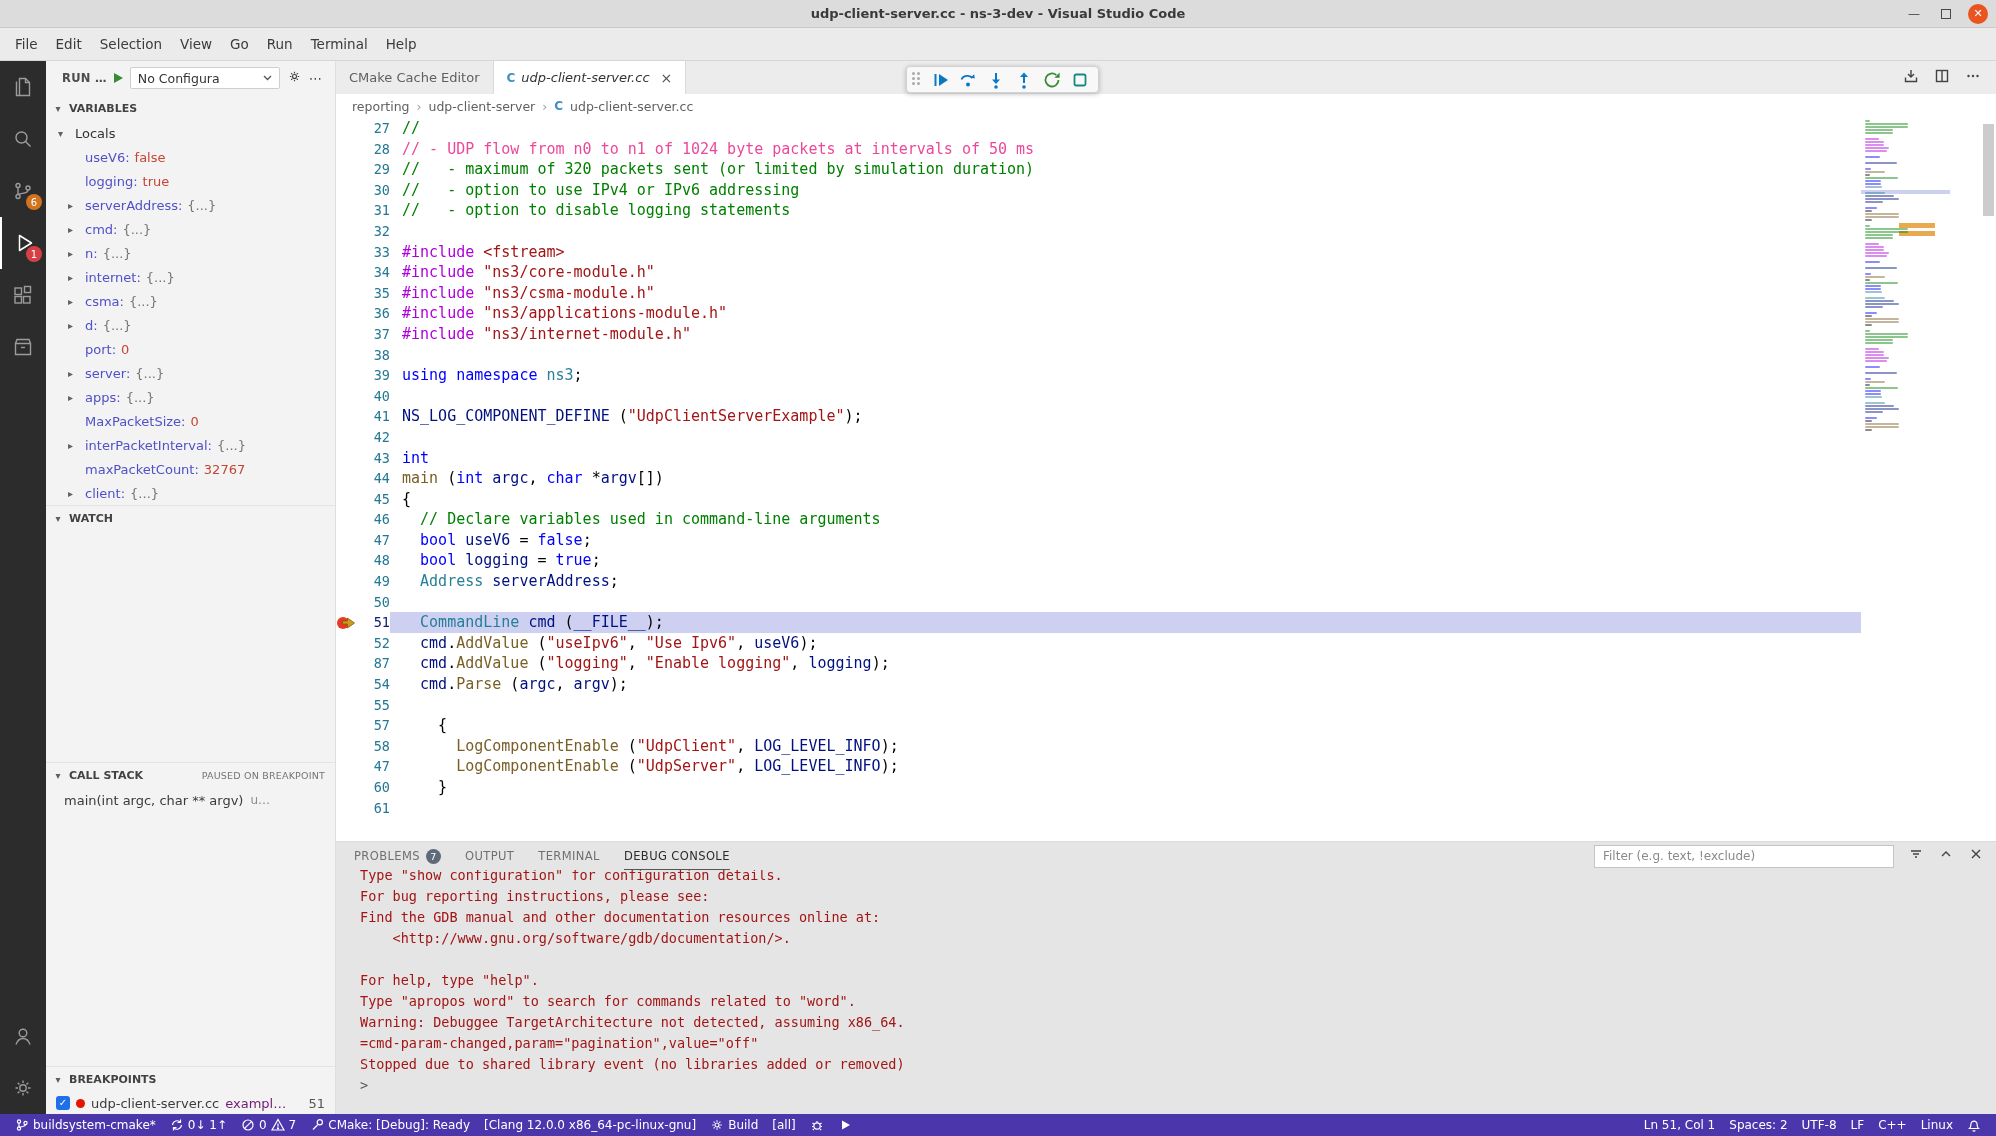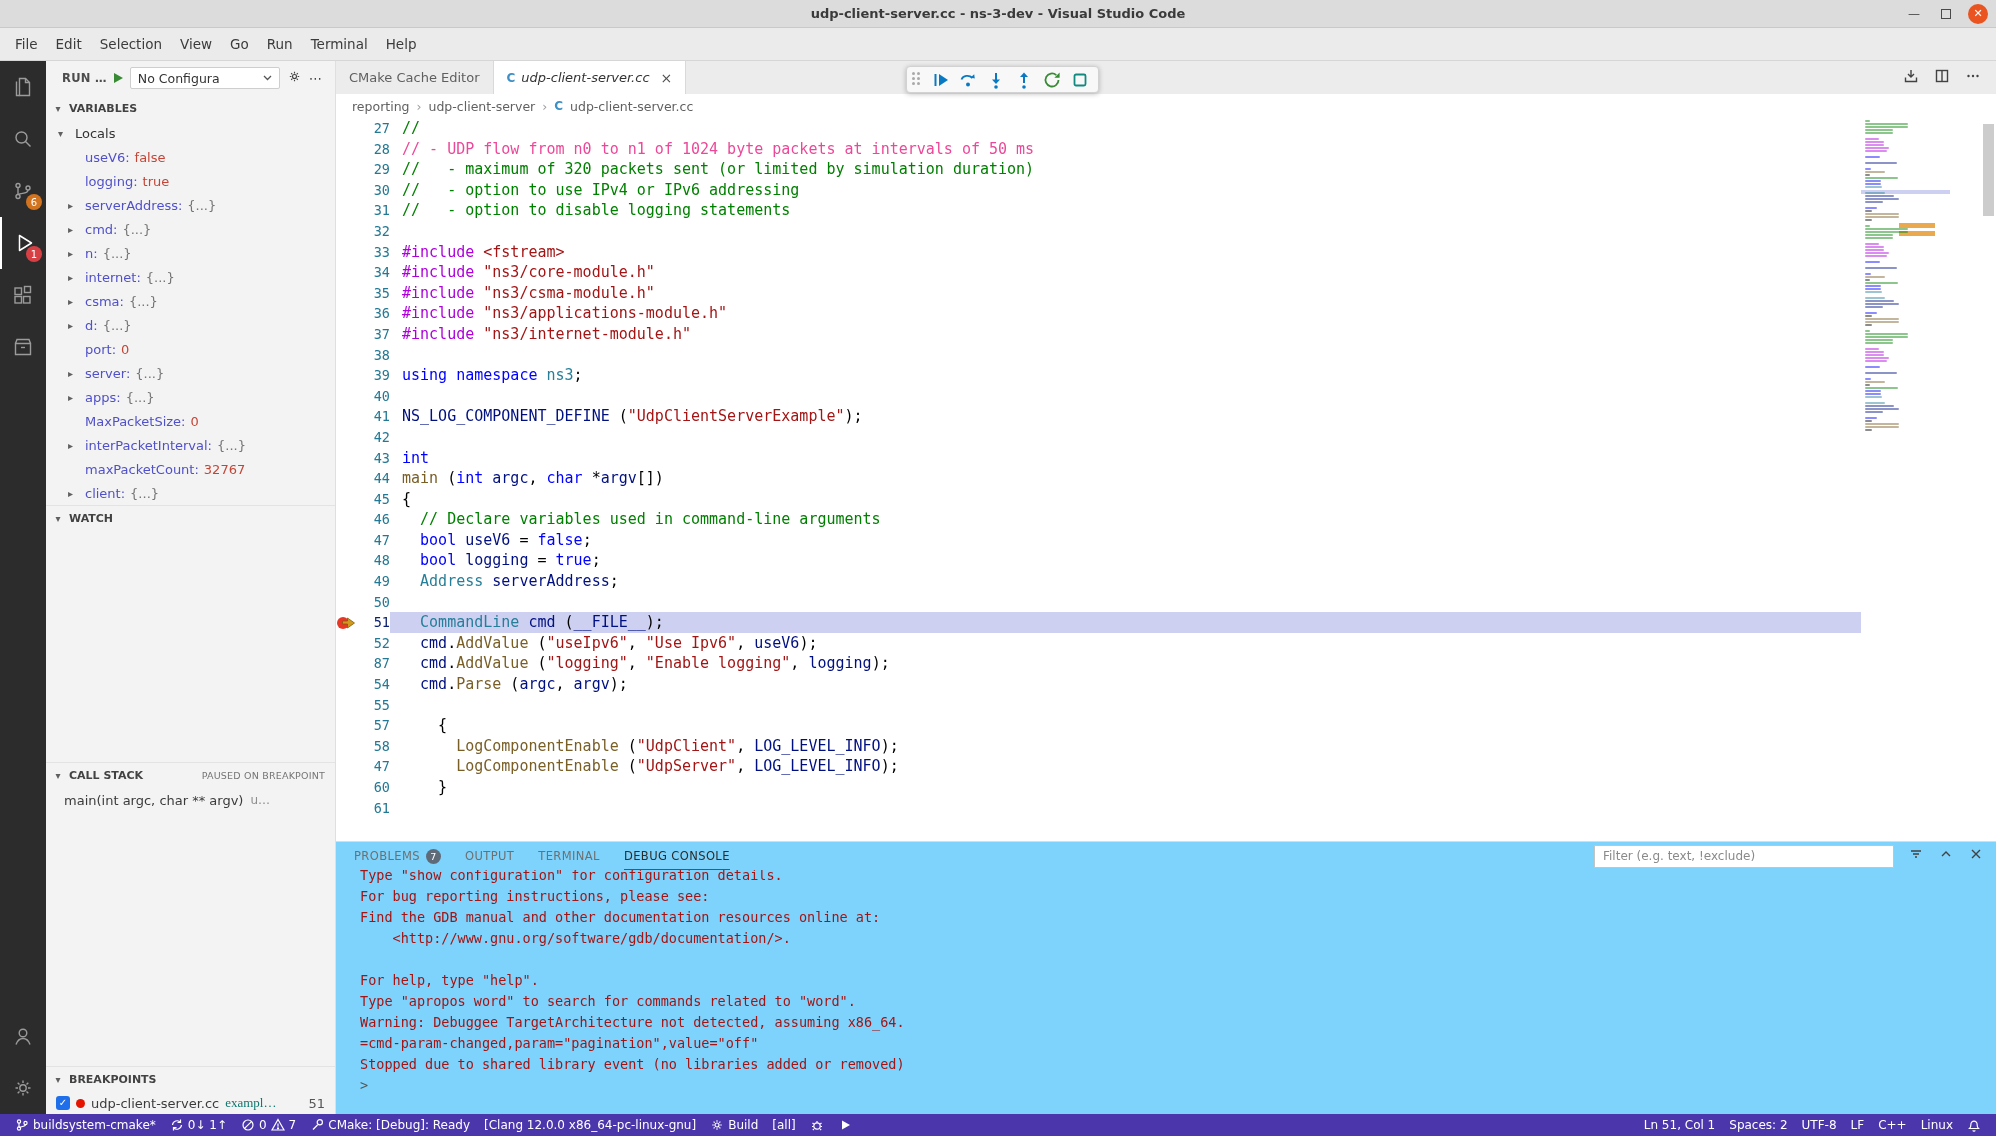--- a/index.html
+++ b/index.html
@@ -53,21 +53,21 @@
   .var-value.obj { color:#757575; }
   .watch-body { flex:0 0 231px; }
   .cs-body { flex:0 0 278px; }
   .cs-row { height:24px; display:flex; align-items:center; padding:0 10px 0 18px; gap:7px; }
   .cs-frame { color:#3b3b3b; white-space:nowrap; }
   .cs-file { color:#8d8d8d; font-size:12px; }
   .bp-body { flex:0 0 22px; }
   .bp-row { height:22px; display:flex; align-items:center; gap:6px; padding:0 10px 0 10px; white-space:nowrap; }
   .bp-check { width:14px; height:14px; background:#1f6feb; border-radius:3px; color:#fff; font-size:10px; line-height:14px; text-align:center; flex:0 0 14px; }
   .bp-dot { width:9px; height:9px; border-radius:50%; background:#e51400; flex:0 0 9px; }
-  .bp-path { color:#0f766e; overflow:hidden; text-overflow:ellipsis; flex:1;font-family:Liberation Serif, serif; }
+  .bp-path { color:#701a75; overflow:hidden; text-overflow:ellipsis; flex:1; }
   .bp-line { color:#555; }
 
   
   .main { flex:1; min-width:0; display:flex; flex-direction:column; position:relative; background:#fff; }
   .tabbar { flex:0 0 33px; background:#ececec; display:flex; align-items:stretch; }
   .tab { display:flex; align-items:center; gap:6px; padding:0 13px; font-size:13px; color:#5f5f5f; border-right:1px solid #d9d9d9; }
   .tab.active { background:#fff; color:#333; }
   .tab.active .tab-label { font-style:italic; }
   .c-icon { color:#3d8fc6; font-weight:bold; font-size:12px; }
   .tab-close { margin-left:5px; font-size:14px; color:#4f4f4f; }
@@ -94,21 +94,21 @@
   .crow.current .lnum { color:#0b216f; }
 
   .minimap { position:absolute; top:0; bottom:0; right:46px; width:89px; background:#fff; padding:2px 0 0 4px; }
   .mbar { height:2px; margin-bottom:1px; border-radius:1px; opacity:.45; }
   .mm-cur { position:absolute; left:0; top:72px; width:89px; height:4px; background:#cdd0f0; }
   .mm-mark { position:absolute; width:36px; height:5px; background:#eaa94e; left:38px; }
   .scrollzone { position:absolute; right:0; top:0; bottom:0; width:46px; }
   .scroll-thumb { position:absolute; right:2px; top:6px; width:11px; height:92px; background:rgba(110,110,110,.35); }
 
   
-  .panel { flex:0 0 273px; border-top:1px solid #dcdcdc; background:#7dd3fc; display:flex; flex-direction:column; }
+  .panel { flex:0 0 273px; border-top:1px solid #dcdcdc; background:#e5e5e5; display:flex; flex-direction:column; }
   .panel-header { fl ex:0 0 28px; height:28px; display:flex; align-items:center; padding:0 12px 0 18px; }
   .ptab { margin-right:24px; font-size:11.5px; letter-spacing:.4px; color:#6f6f6f; display:flex; align-items:center; gap:6px; height:28px; }
   .ptab.active { color:#2b2b2b; border-bottom:1.5px solid #555; }
   .ptab-badge { background:#5f6a79; color:#fff; border-radius:9px; min-width:15px; height:15px; font-size:9.5px; display:flex; align-items:center; justify-content:center; padding:0 4px; }
   .panel-right { margin-left:auto; display:flex; align-items:center; gap:14px; }
   .filter-input { width:300px; height:23px; border:1px solid #c4c4c4; background:#fff; font-size:12px; color:#555; padding:0 8px; font-family:"DejaVu Sans",sans-serif; }
   .filter-input::placeholder { color:#8a8a8a; }
   .panel-right svg { stroke:#424242; fill:none; }
   .console { flex:1; overflow:hidden; padding-left:24px; }
   .console-line { font-family:"DejaVu Sans Mono", monospace; font-size:13.5px; line-height:21px; color:#a31515; white-space:pre; }

